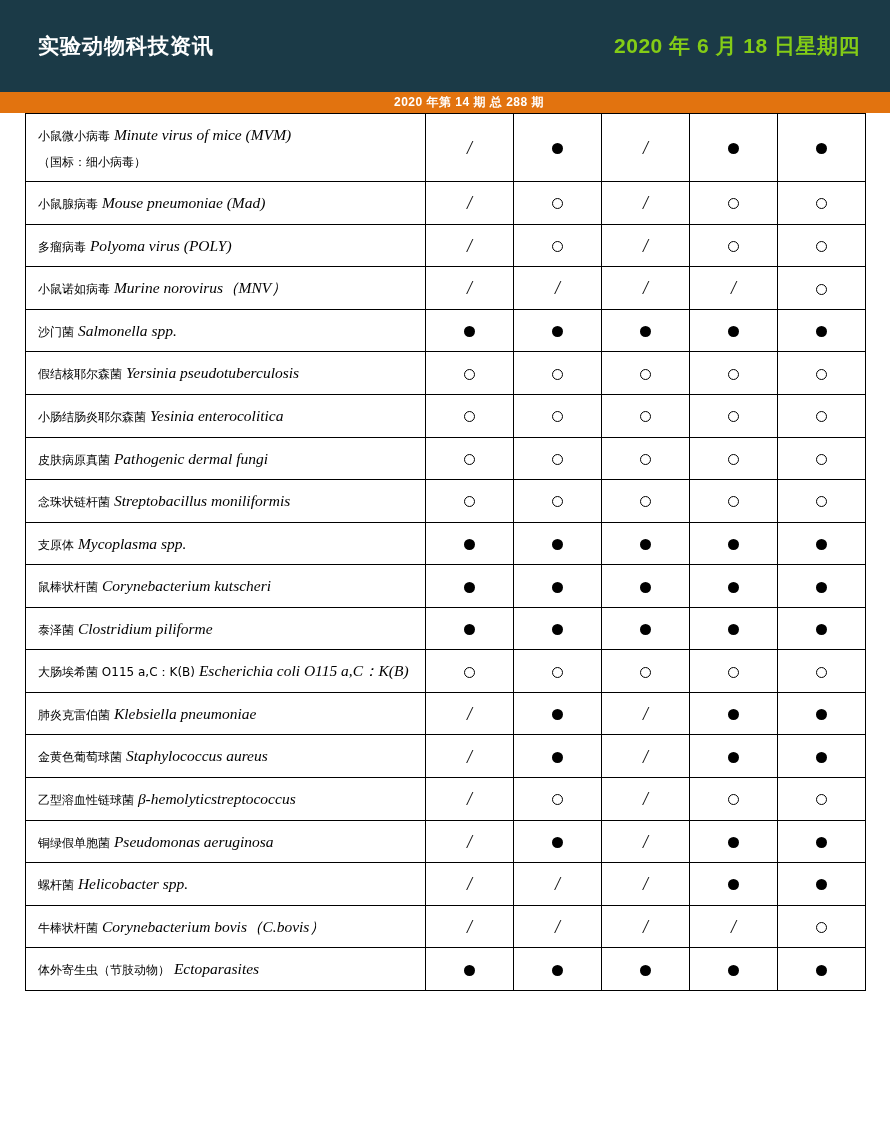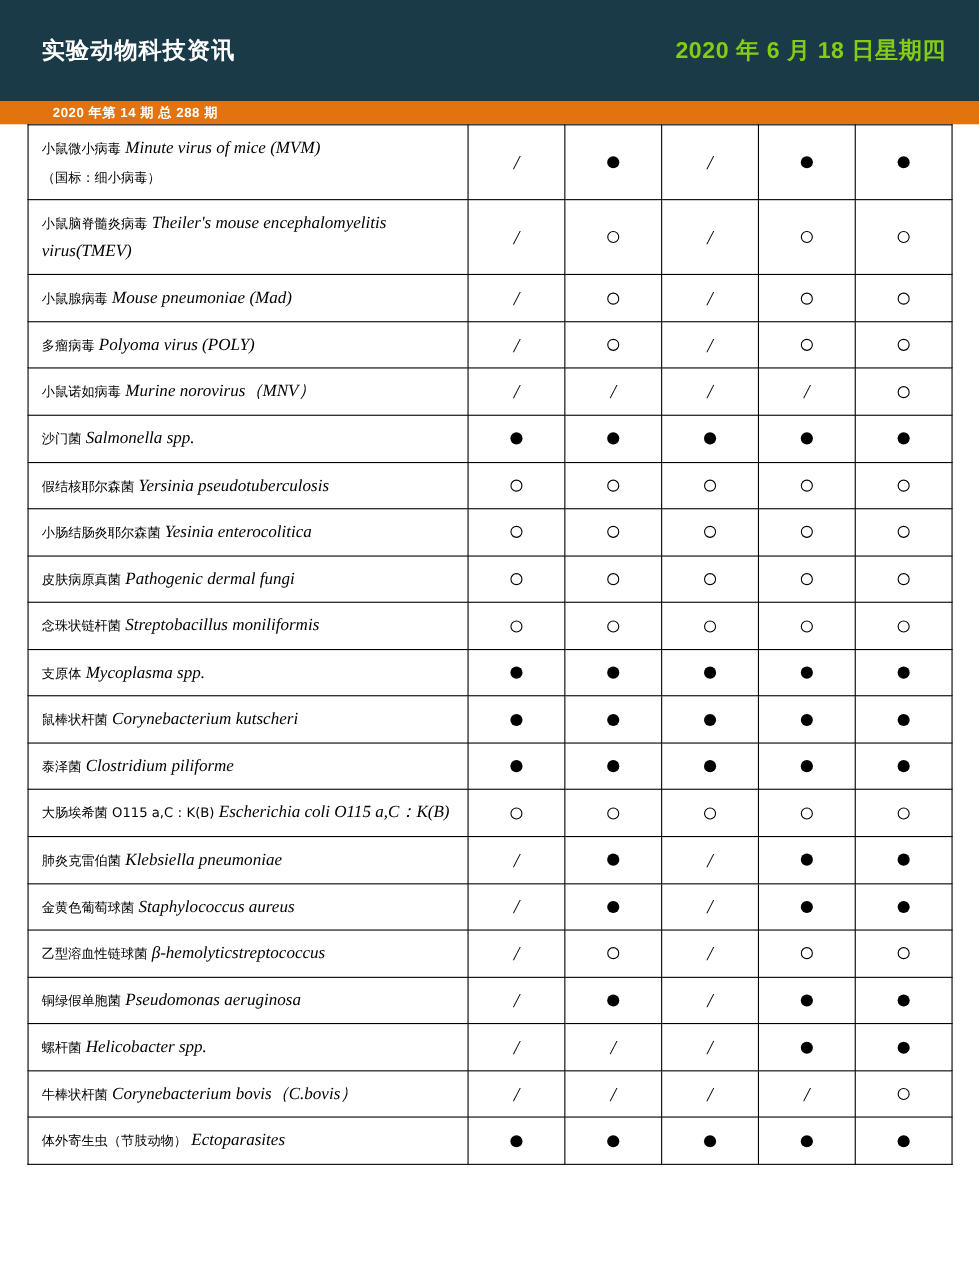--- a/index.html
+++ b/index.html
@@ -48,20 +48,21 @@
     letter-spacing: 0.5px;
   }
 
   .subbar {
     height: 21px;
     background: #e2730f;
     display: flex;
     align-items: center;
     padding-left: 48px;
     box-sizing: border-box;
+    justify-content: center;
   }
   .subbar-text {
     color: #ffffff;
     font-family: "Liberation Sans", sans-serif;
     font-size: 12px;
     font-weight: bold;
     letter-spacing: 0.5px;
   }
 
   
@@ -143,28 +144,20 @@
       <tbody id="table-body">
           <tr>
             <td class="name"><span class="zh">小鼠微小病毒</span> <span class="it">Minute virus of mice (MVM)</span><br><span class="zh">（国标：细小病毒）</span></td>
             <td class="mark"><span class="glyph-slash">/</span></td>
             <td class="mark"><span class="glyph-filled"></span></td>
             <td class="mark"><span class="glyph-slash">/</span></td>
             <td class="mark"><span class="glyph-filled"></span></td>
             <td class="mark"><span class="glyph-filled"></span></td>
           </tr>
           <tr>
-            <td class="name"><span class="zh">小鼠脑脊髓炎病毒</span> <span class="it">Theiler's mouse encephalomyelitis virus(TMEV)</span></td>
-            <td class="mark"><span class="glyph-slash">/</span></td>
-            <td class="mark"><span class="glyph-open"></span></td>
-            <td class="mark"><span class="glyph-slash">/</span></td>
-            <td class="mark"><span class="glyph-open"></span></td>
-            <td class="mark"><span class="glyph-open"></span></td>
-          </tr>
-          <tr>
             <td class="name"><span class="zh">小鼠腺病毒</span> <span class="it">Mouse pneumoniae (Mad)</span></td>
             <td class="mark"><span class="glyph-slash">/</span></td>
             <td class="mark"><span class="glyph-open"></span></td>
             <td class="mark"><span class="glyph-slash">/</span></td>
             <td class="mark"><span class="glyph-open"></span></td>
             <td class="mark"><span class="glyph-open"></span></td>
           </tr>
           <tr>
             <td class="name"><span class="zh">多瘤病毒</span> <span class="it">Polyoma virus (POLY)</span></td>
             <td class="mark"><span class="glyph-slash">/</span></td>

